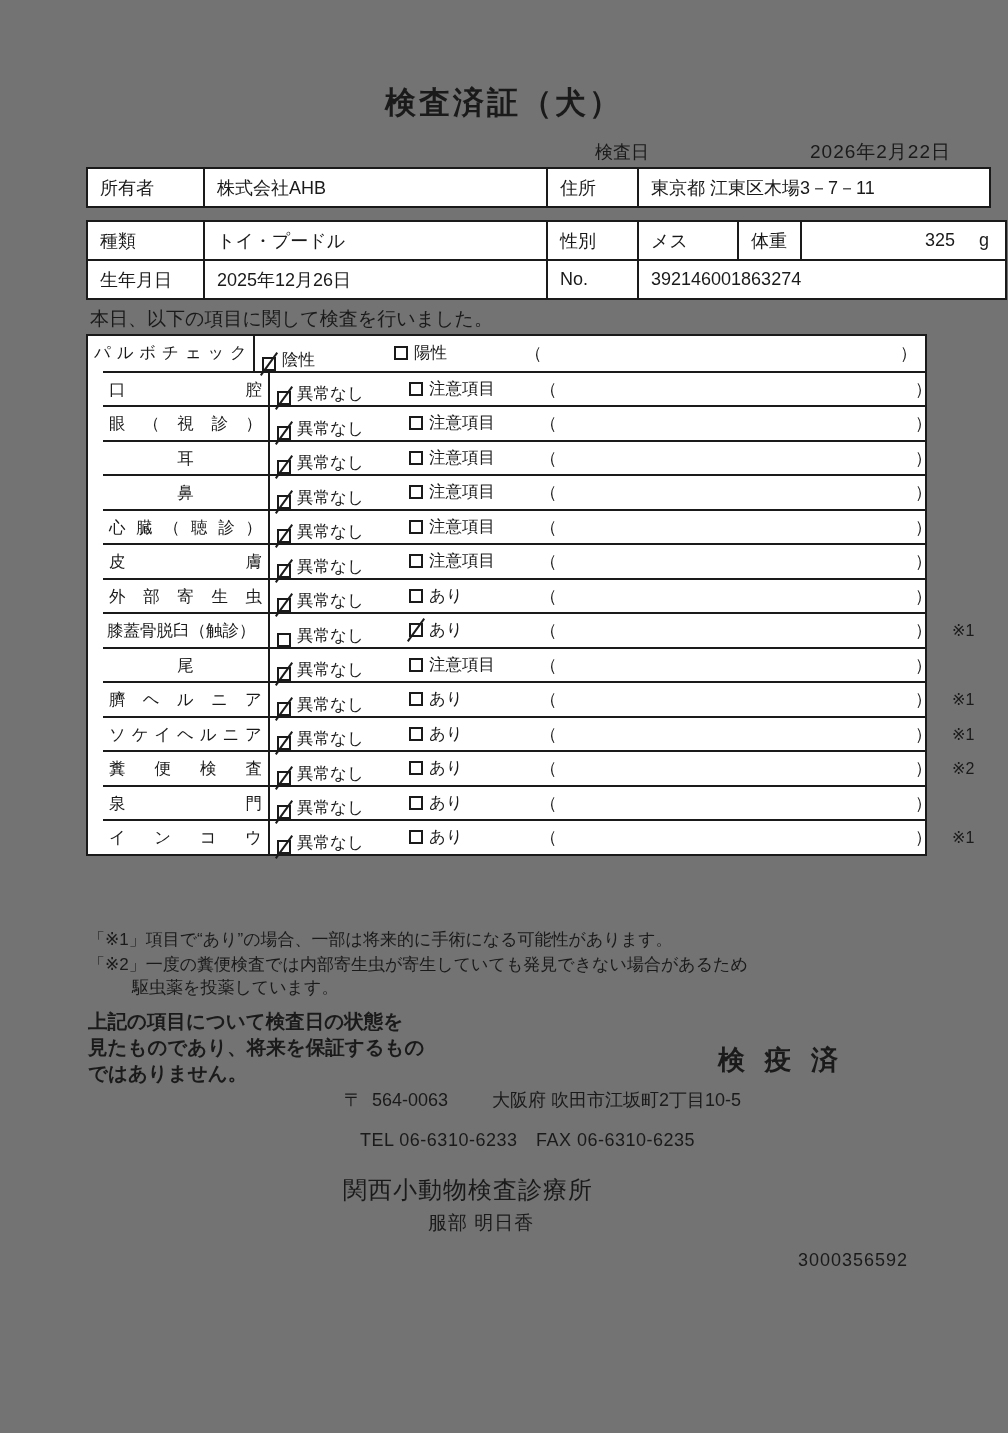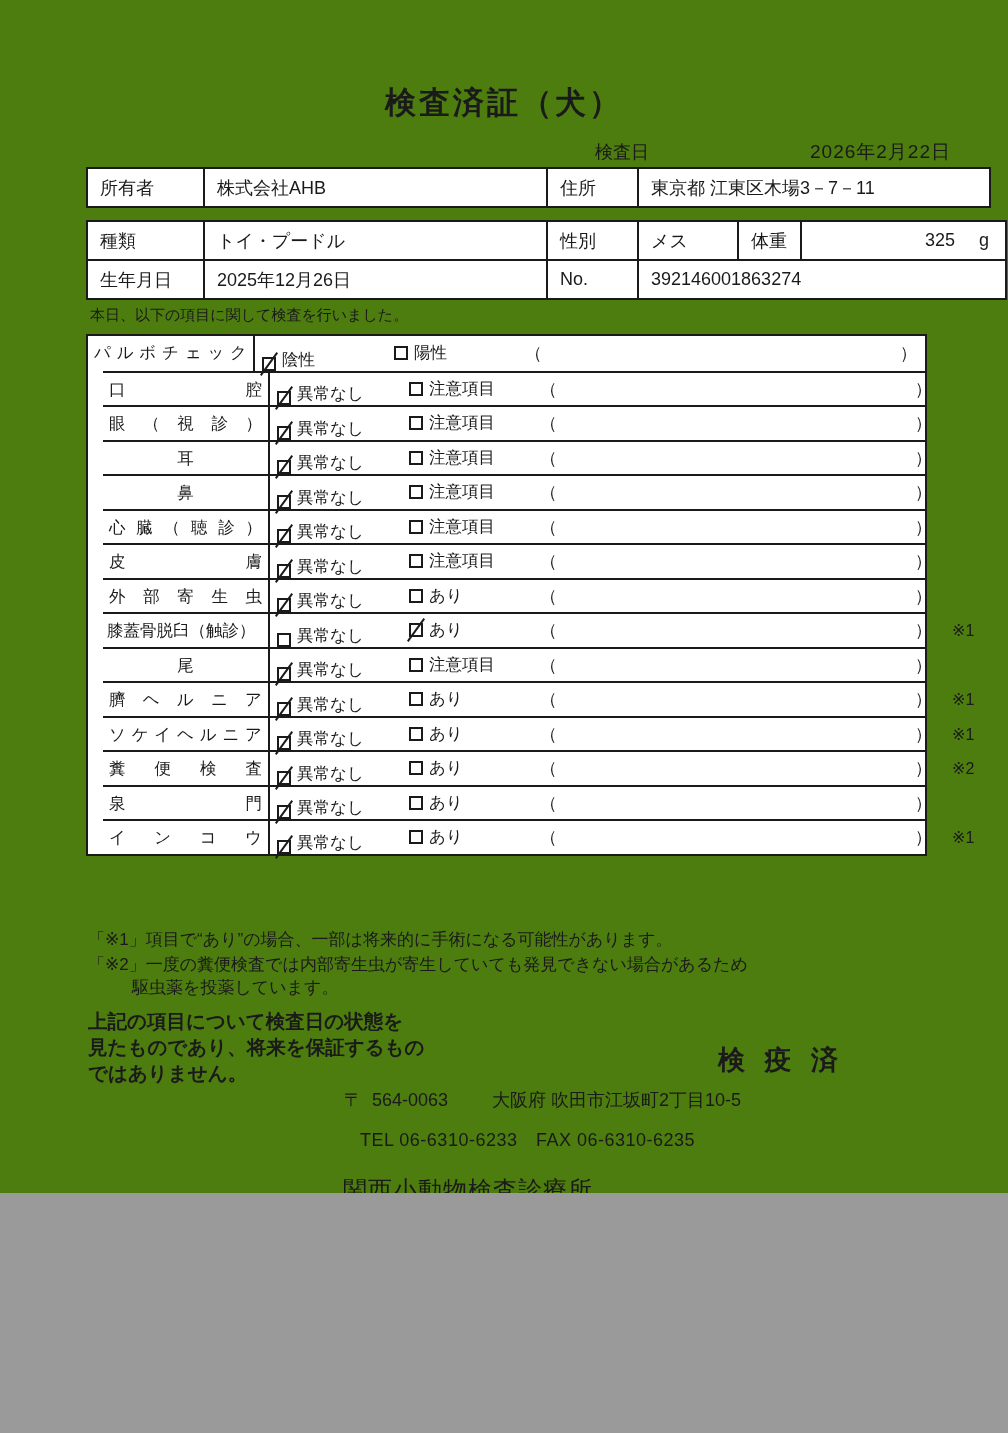--- a/index.html
+++ b/index.html
@@ -1,19 +1,19 @@
 <!DOCTYPE html>
 <html><head>
 <meta charset="utf-8">
 <style>
   * { margin:0; padding:0; box-sizing:border-box; }
   html,body { background:#9a9a9a; }
   .page {
-    position:relative; width:1008px; height:1193px; margin:0 auto;
-    background:#4d7c0f; color:#1a1a1a;
+    position:relative; width:1008px; height:1433px; margin:0 auto;
+    background:#737373; color:#1a1a1a;
     font-family:"Liberation Sans","DejaVu Sans",sans-serif;
     overflow:hidden;
   }
   .title {
     position:absolute; top:82px; left:0; width:100%;
     text-align:center; font-size:31px; font-weight:bold; letter-spacing:3px;
   }
   .date-label { position:absolute; top:140px; left:595px; font-size:18px; }
   .date-value { position:absolute; top:139px; left:810px; font-size:19px; letter-spacing:1px; }
 
@@ -24,21 +24,21 @@
     display:flex; align-items:center; padding:0 12px;
     font-size:18px; height:37px; overflow:hidden; white-space:nowrap;
   }
   .tbl .cell + .cell { border-left:2px solid #1a1a1a; }
   .owner-table { top:167px; }
   .pet-table   { top:220px; }
   .w-a { width:107px; } .w-b { width:335px; } .w-c { width:83px; }
   .w-d { width:352px; } .w-e { width:92px; } .w-f { width:55px; } .w-g { width:205px; }
   .cell.weight { justify-content:flex-end; gap:24px; padding-right:16px; }
 
-  .intro { position:absolute; left:90px; top:306px; font-size:15px; }
+  .intro { position:absolute; left:90px; top:306px; font-size:19px; }
 
   .checklist {
     position:absolute; left:86px; top:334px; width:841px;
     border:2px solid #1a1a1a; background:#fff;
   }
   .cl-row { position:relative; height:34.5px; }
   .cl-row + .cl-row { border-top:2px solid #1a1a1a;margin-left:15px; }
   .cl-name {
     position:absolute; left:0; top:0; bottom:0; width:167px;
     border-right:2px solid #1a1a1a;

